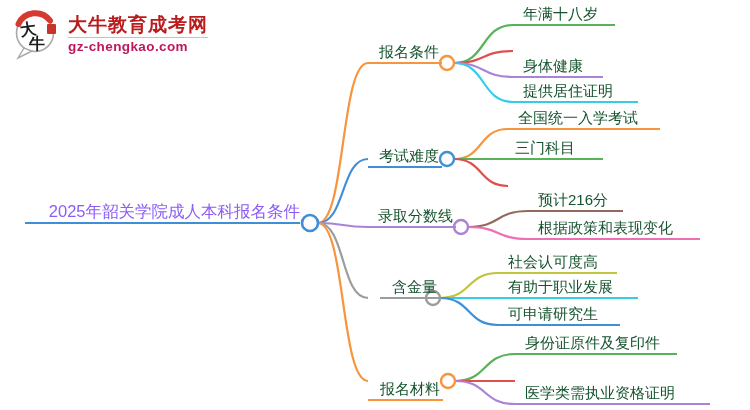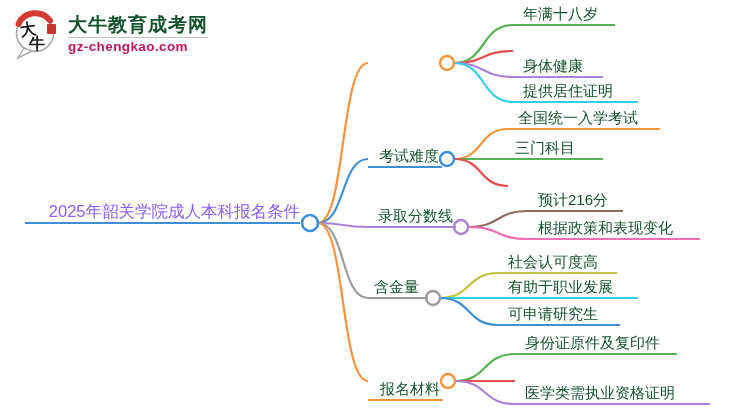--- a/index.html
+++ b/index.html
@@ -29,21 +29,21 @@
 <div class="logo">
   <svg width="48" height="52" viewBox="0 0 48 52">
     <circle cx="23" cy="25" r="18.5" fill="#ffffff" stroke="#a9a9a9" stroke-width="1.6"></circle>
     <path d="M12 40 L6 50 L20 43 Z" fill="#ffffff" stroke="#a9a9a9" stroke-width="1.4"></path>
     <path d="M6.5 16 A18.5 18.5 0 0 1 38 12.5" fill="none" stroke="#d43a2f" stroke-width="6" stroke-linecap="round"></path>
     <rect x="35" y="16" width="9" height="10" rx="1" fill="#c6342c"></rect>
     <text x="8" y="27" font-size="16" font-weight="bold" fill="#1c1c1c" transform="rotate(-8 14 22)">大</text>
     <text x="17" y="41" font-size="16" font-weight="bold" fill="#1c1c1c">牛</text>
   </svg>
   <div class="logo-text">
-    <span class="logo-title" style="color: #14532d;">大牛教育成考网</span>
+    <span class="logo-title" style="color: #b91c1c;">大牛教育成考网</span>
     <hr class="logo-sep">
     <span class="logo-domain" style="color: #be185d;">gz-chengkao.com</span>
   </div>
 </div>
 
 <div class="stage">
   <svg class="links" width="750" height="410">
       <path d="M318,223 C345.5,223 340.5,63 368,63" fill="none" stroke="#f7953e" stroke-width="2.2"></path>
       <path d="M454,63 C486.45,63 480.55,25 513,25" fill="none" stroke="#58b257" stroke-width="2.2"></path>
       <path d="M454,63 C486.45,63 480.55,51 513,51" fill="none" stroke="#e04f4f" stroke-width="2.2"></path>
@@ -65,29 +65,30 @@
       <path d="M440,298 C471.9,298 466.1,325 498,325" fill="none" stroke="#3e8ed8" stroke-width="2.2"></path>
       <circle cx="433" cy="298" r="7" fill="#ffffff" stroke="#9c9c9c" stroke-width="2.4"></circle>
       <path d="M318,223 C345.5,223 340.5,381 368,381" fill="none" stroke="#f7953e" stroke-width="2.2"></path>
       <path d="M455,381 C488,381 482,354 515,354" fill="none" stroke="#58b257" stroke-width="2.2"></path>
       <path d="M455,381 C488,381 482,381 515,381" fill="none" stroke="#e04f4f" stroke-width="2.2"></path>
       <path d="M455,381 C488,381 482,404 515,404" fill="none" stroke="#ab82d5" stroke-width="2.2"></path>
       <circle cx="448" cy="381" r="7" fill="#ffffff" stroke="#f7953e" stroke-width="2.4"></circle>
       <circle cx="310" cy="223" r="8" fill="#ffffff" stroke="#3e8ed8" stroke-width="2.6"></circle>
     </svg>
   <div class="node root" id="root-label" style="left: 25px; top: 201px; width: 275px; border-bottom: 2.4px solid rgb(62, 142, 216);">2025年韶关学院成人本科报名条件</div>
+<div class="node branch" style="left: 368px; top: 41px; width: 71px; border-bottom: 2px solid rgb(247, 149, 62);">报名条件</div>
     <div class="node child" style="left: 513px; top: 3px; width: 92px; border-bottom: 2px solid rgb(88, 178, 87);">年满十八岁</div>
     <div class="node child" style="left: 513px; top: 55px; width: 80px; border-bottom: 2px solid rgb(171, 130, 213);">身体健康</div>
     <div class="node child" style="left: 513px; top: 80px; width: 115px; border-bottom: 2px solid rgb(53, 205, 228);">提供居住证明</div>
     <div class="node branch" style="left: 368px; top: 137px; width: 71px; border-bottom: 2px solid rgb(62, 142, 216); margin-top: 8px;">考试难度</div>
     <div class="node child" style="left: 508px; top: 107px; width: 142px; border-bottom: 2px solid rgb(247, 149, 62);">全国统一入学考试</div>
     <div class="node child" style="left: 505px; top: 137px; width: 88px; border-bottom: 2px solid rgb(88, 178, 87);">三门科目</div>
     <div class="node branch" style="left: 368px; top: 205px; width: 85px; border-bottom: 2px solid rgb(171, 130, 213);">录取分数线</div>
     <div class="node child" style="left: 528px; top: 189px; width: 85px; border-bottom: 2px solid rgb(146, 106, 92);">预计216分</div>
     <div class="node child" style="left: 528px; top: 217px; width: 162px; border-bottom: 2px solid rgb(239, 111, 179);">根据政策和表现变化</div>
-    <div class="node branch" style="left: 368px; top: 276px; width: 57px; border-bottom: 2px solid rgb(156, 156, 156); text-align: center;">含金量</div>
+    <div class="node branch" style="left: 380px; top: 276px; width: 57px; border-bottom: 2px solid rgb(156, 156, 156);">含金量</div>
     <div class="node child" style="left: 498px; top: 251px; width: 109px; border-bottom: 2px solid rgb(195, 196, 62);">社会认可度高</div>
     <div class="node child" style="left: 498px; top: 276px; width: 130px; border-bottom: 2px solid rgb(53, 205, 228);">有助于职业发展</div>
     <div class="node child" style="left: 498px; top: 303px; width: 112px; border-bottom: 2px solid rgb(62, 142, 216);">可申请研究生</div>
     <div class="node branch" style="left: 368px; top: 366px; width: 72px; border-bottom: 2px solid rgb(247, 149, 62); margin-top: 12px;">报名材料</div>
     <div class="node child" style="left: 515px; top: 332px; width: 152px; border-bottom: 2px solid rgb(88, 178, 87);">身份证原件及复印件</div>
     <div class="node child" style="left: 515px; top: 382px; width: 185px; border-bottom: 2px solid rgb(171, 130, 213);">医学类需执业资格证明</div>
   </div>
 
 </body></html>

